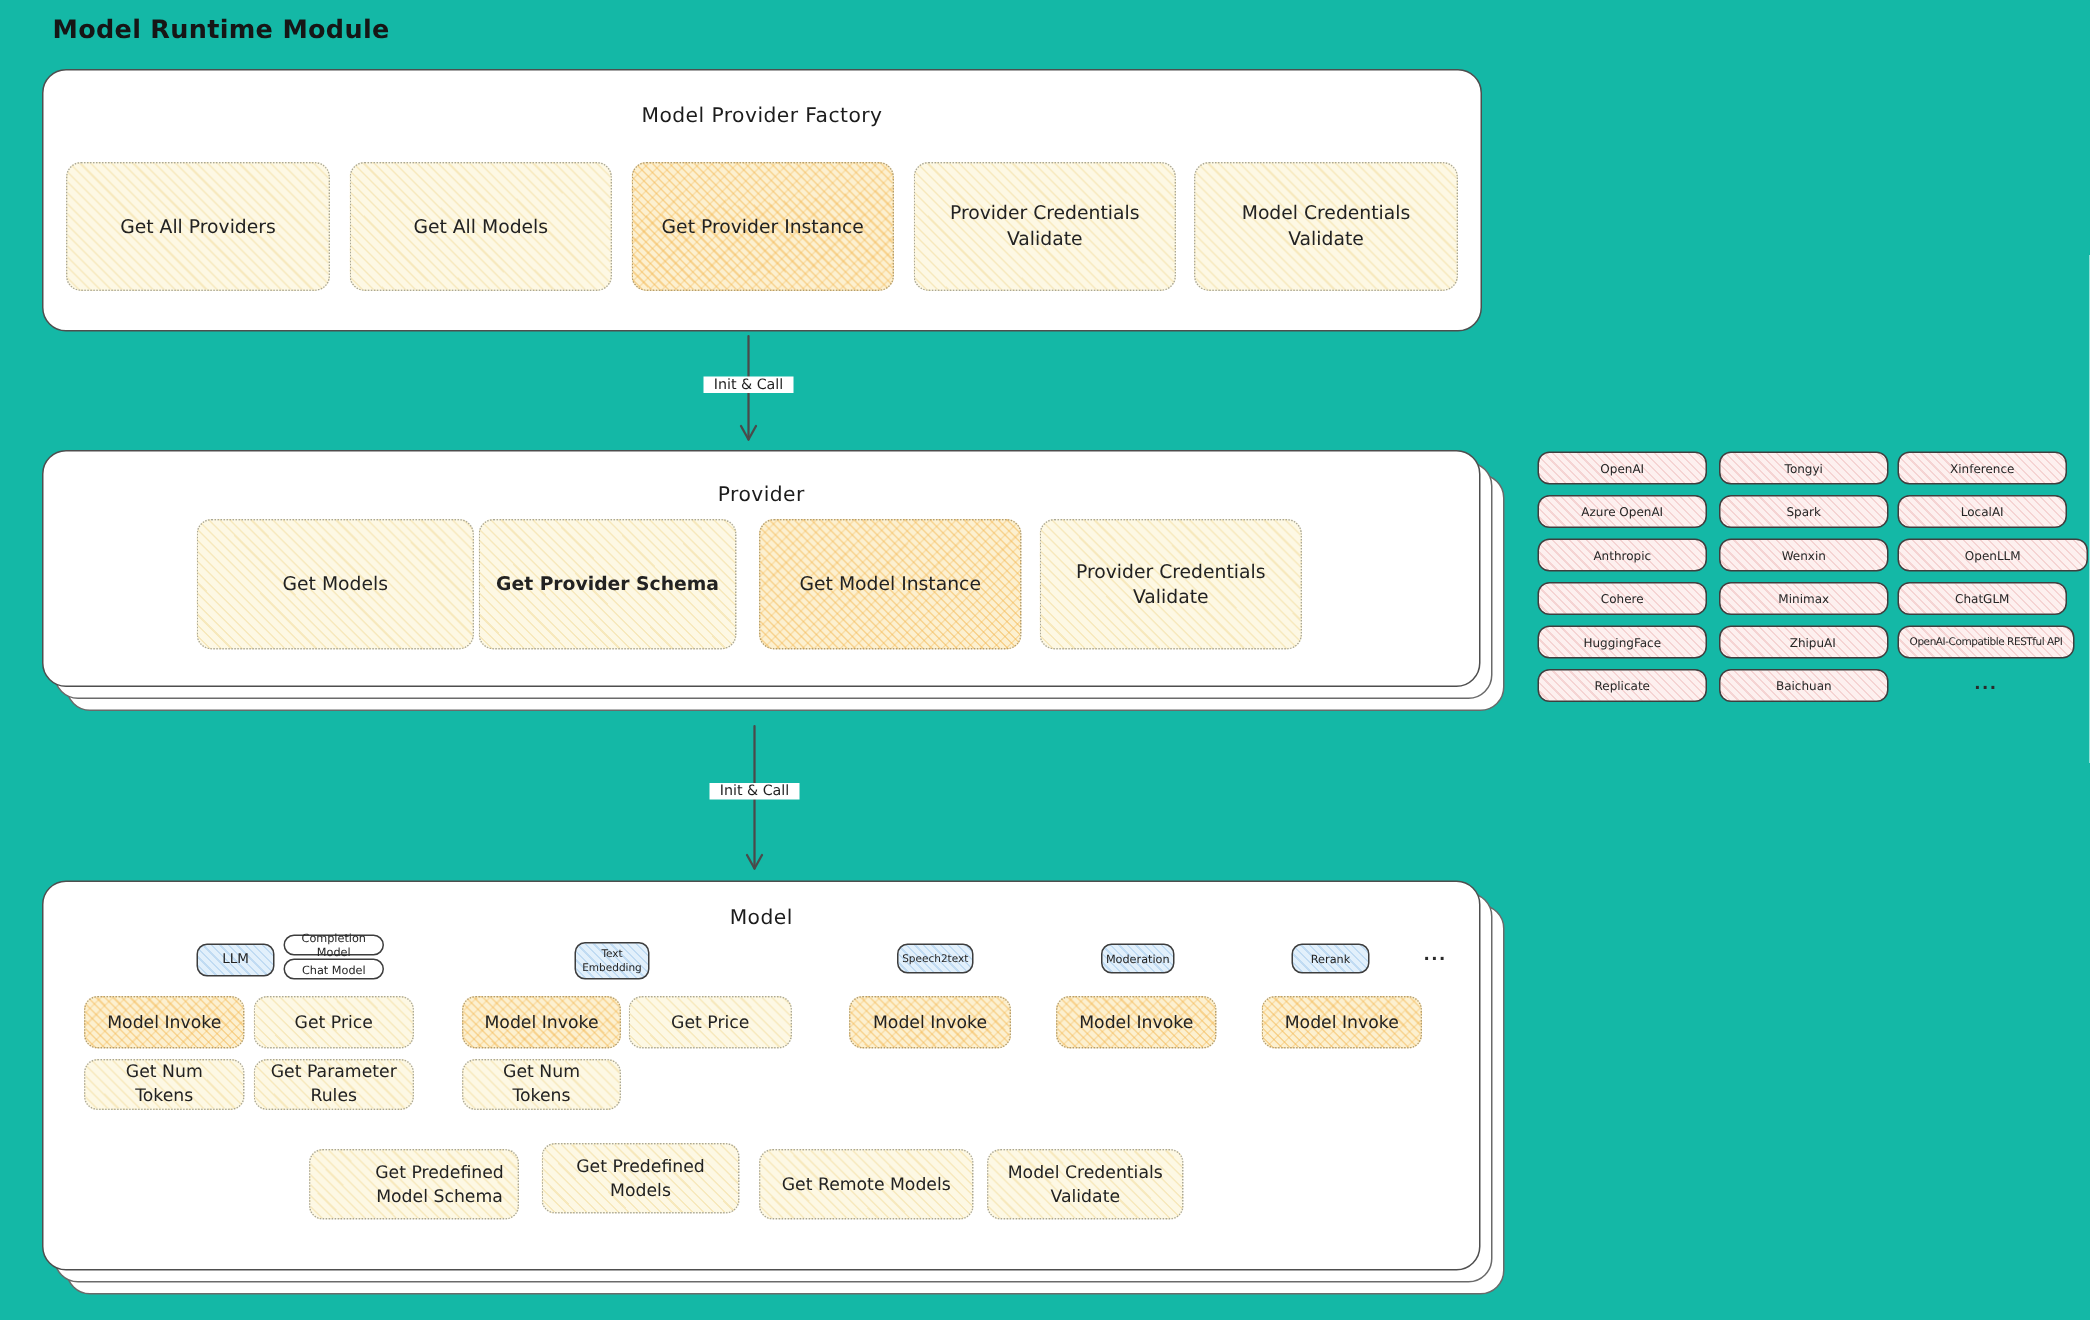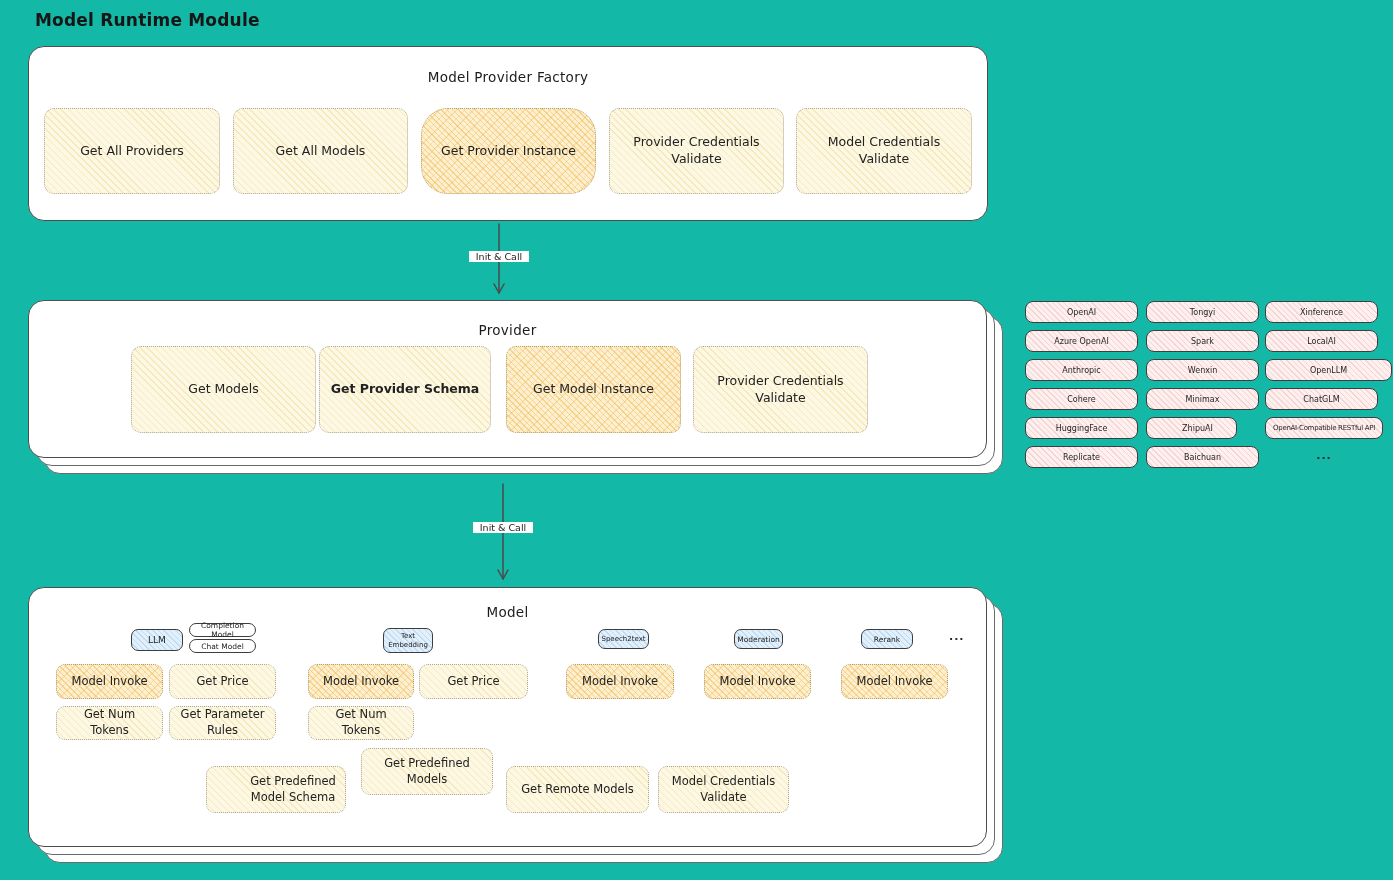--- a/index.html
+++ b/index.html
@@ -68,21 +68,21 @@
 <body>
 
 <div class="canvas">
 
   <div class="abs page-title" style="left:35px;top:10px;">Model Runtime Module</div>
 
   <div class="box" style="left:28px;top:46px;width:958px;height:173px;">
     <div class="box-title" style="top:22px;">Model Provider Factory</div>
     <div class="btn yellow" style="left:15px;top:61px;width:176px;height:86px;">Get All Providers</div>
     <div class="btn yellow" style="left:204px;top:61px;width:175px;height:86px;">Get All Models</div>
-    <div class="btn orange" style="left:392px;top:61px;width:175px;height:86px;border-radius:27px;">Get Provider Instance</div>
+    <div class="btn orange" style="left:392px;top:61px;width:175px;height:86px;">Get Provider Instance</div>
     <div class="btn yellow" style="left:580px;top:61px;width:175px;height:86px;">Provider Credentials Validate</div>
     <div class="btn yellow" style="left:767px;top:61px;width:176px;height:86px;">Model Credentials Validate</div>
   </div>
 
   <svg class="arrow" style="left:491px;top:224px;" width="16" height="70">
     <line x1="8" y1="0" x2="8" y2="68"></line>
     <line x1="3" y1="60" x2="8" y2="69"></line>
     <line x1="13" y1="60" x2="8" y2="69"></line>
   </svg>
   <div class="arrow-label" style="left:469px;top:251px;">Init &amp; Call</div>
@@ -102,21 +102,21 @@
     <div class="pill" style="left:0px;top:29px;width:113px;">Azure OpenAI</div>
     <div class="pill" style="left:0px;top:58px;width:113px;">Anthropic</div>
     <div class="pill" style="left:0px;top:87px;width:113px;">Cohere</div>
     <div class="pill" style="left:0px;top:116px;width:113px;">HuggingFace</div>
     <div class="pill" style="left:0px;top:145px;width:113px;">Replicate</div>
 
     <div class="pill" style="left:121px;top:0px;width:113px;">Tongyi</div>
     <div class="pill" style="left:121px;top:29px;width:113px;">Spark</div>
     <div class="pill" style="left:121px;top:58px;width:113px;">Wenxin</div>
     <div class="pill" style="left:121px;top:87px;width:113px;">Minimax</div>
-    <div class="pill" style="left:121px;top:116px;width:91px;padding-left:12px;">ZhipuAI</div>
+    <div class="pill" style="left:121px;top:116px;width:113px;padding-left:12px;">ZhipuAI</div>
     <div class="pill" style="left:121px;top:145px;width:113px;">Baichuan</div>
 
     <div class="pill" style="left:240px;top:0px;width:113px;">Xinference</div>
     <div class="pill" style="left:240px;top:29px;width:113px;">LocalAI</div>
     <div class="pill" style="left:240px;top:58px;width:127px;">OpenLLM</div>
     <div class="pill" style="left:240px;top:87px;width:113px;">ChatGLM</div>
     <div class="pill pill-small" style="left:240px;top:116px;width:118px;">OpenAI-Compatible RESTful API</div>
     <div class="dots" style="left:240px;top:148px;width:118px;text-align:center;">...</div>
   </div>
 
@@ -147,18 +147,18 @@
     <div class="btn btn-sm yellow" style="left:390px;top:76px;width:109px;height:35px;">Get Price</div>
     <div class="btn btn-sm orange" style="left:537px;top:76px;width:108px;height:35px;">Model Invoke</div>
     <div class="btn btn-sm orange" style="left:675px;top:76px;width:107px;height:35px;">Model Invoke</div>
     <div class="btn btn-sm orange" style="left:812px;top:76px;width:107px;height:35px;">Model Invoke</div>
 
     <div class="btn btn-sm yellow" style="left:27px;top:118px;width:107px;height:34px;">Get Num Tokens</div>
     <div class="btn btn-sm yellow" style="left:140px;top:118px;width:107px;height:34px;">Get Parameter Rules</div>
     <div class="btn btn-sm yellow" style="left:279px;top:118px;width:106px;height:34px;">Get Num Tokens</div>
 
     <div class="btn btn-sm yellow" style="left:177px;top:178px;width:140px;height:47px;padding-left:40px;">Get Predefined Model Schema</div>
-    <div class="btn btn-sm yellow" style="left:332px;top:160px;width:132px;height:47px;">Get Predefined Models</div>
+    <div class="btn btn-sm yellow" style="left:332px;top:174px;width:132px;height:47px;">Get Predefined Models</div>
     <div class="btn btn-sm yellow" style="left:477px;top:178px;width:143px;height:47px;">Get Remote Models</div>
     <div class="btn btn-sm yellow" style="left:629px;top:178px;width:131px;height:47px;">Model Credentials Validate</div>
   </div>
 
 </div>
 
 </body></html>

